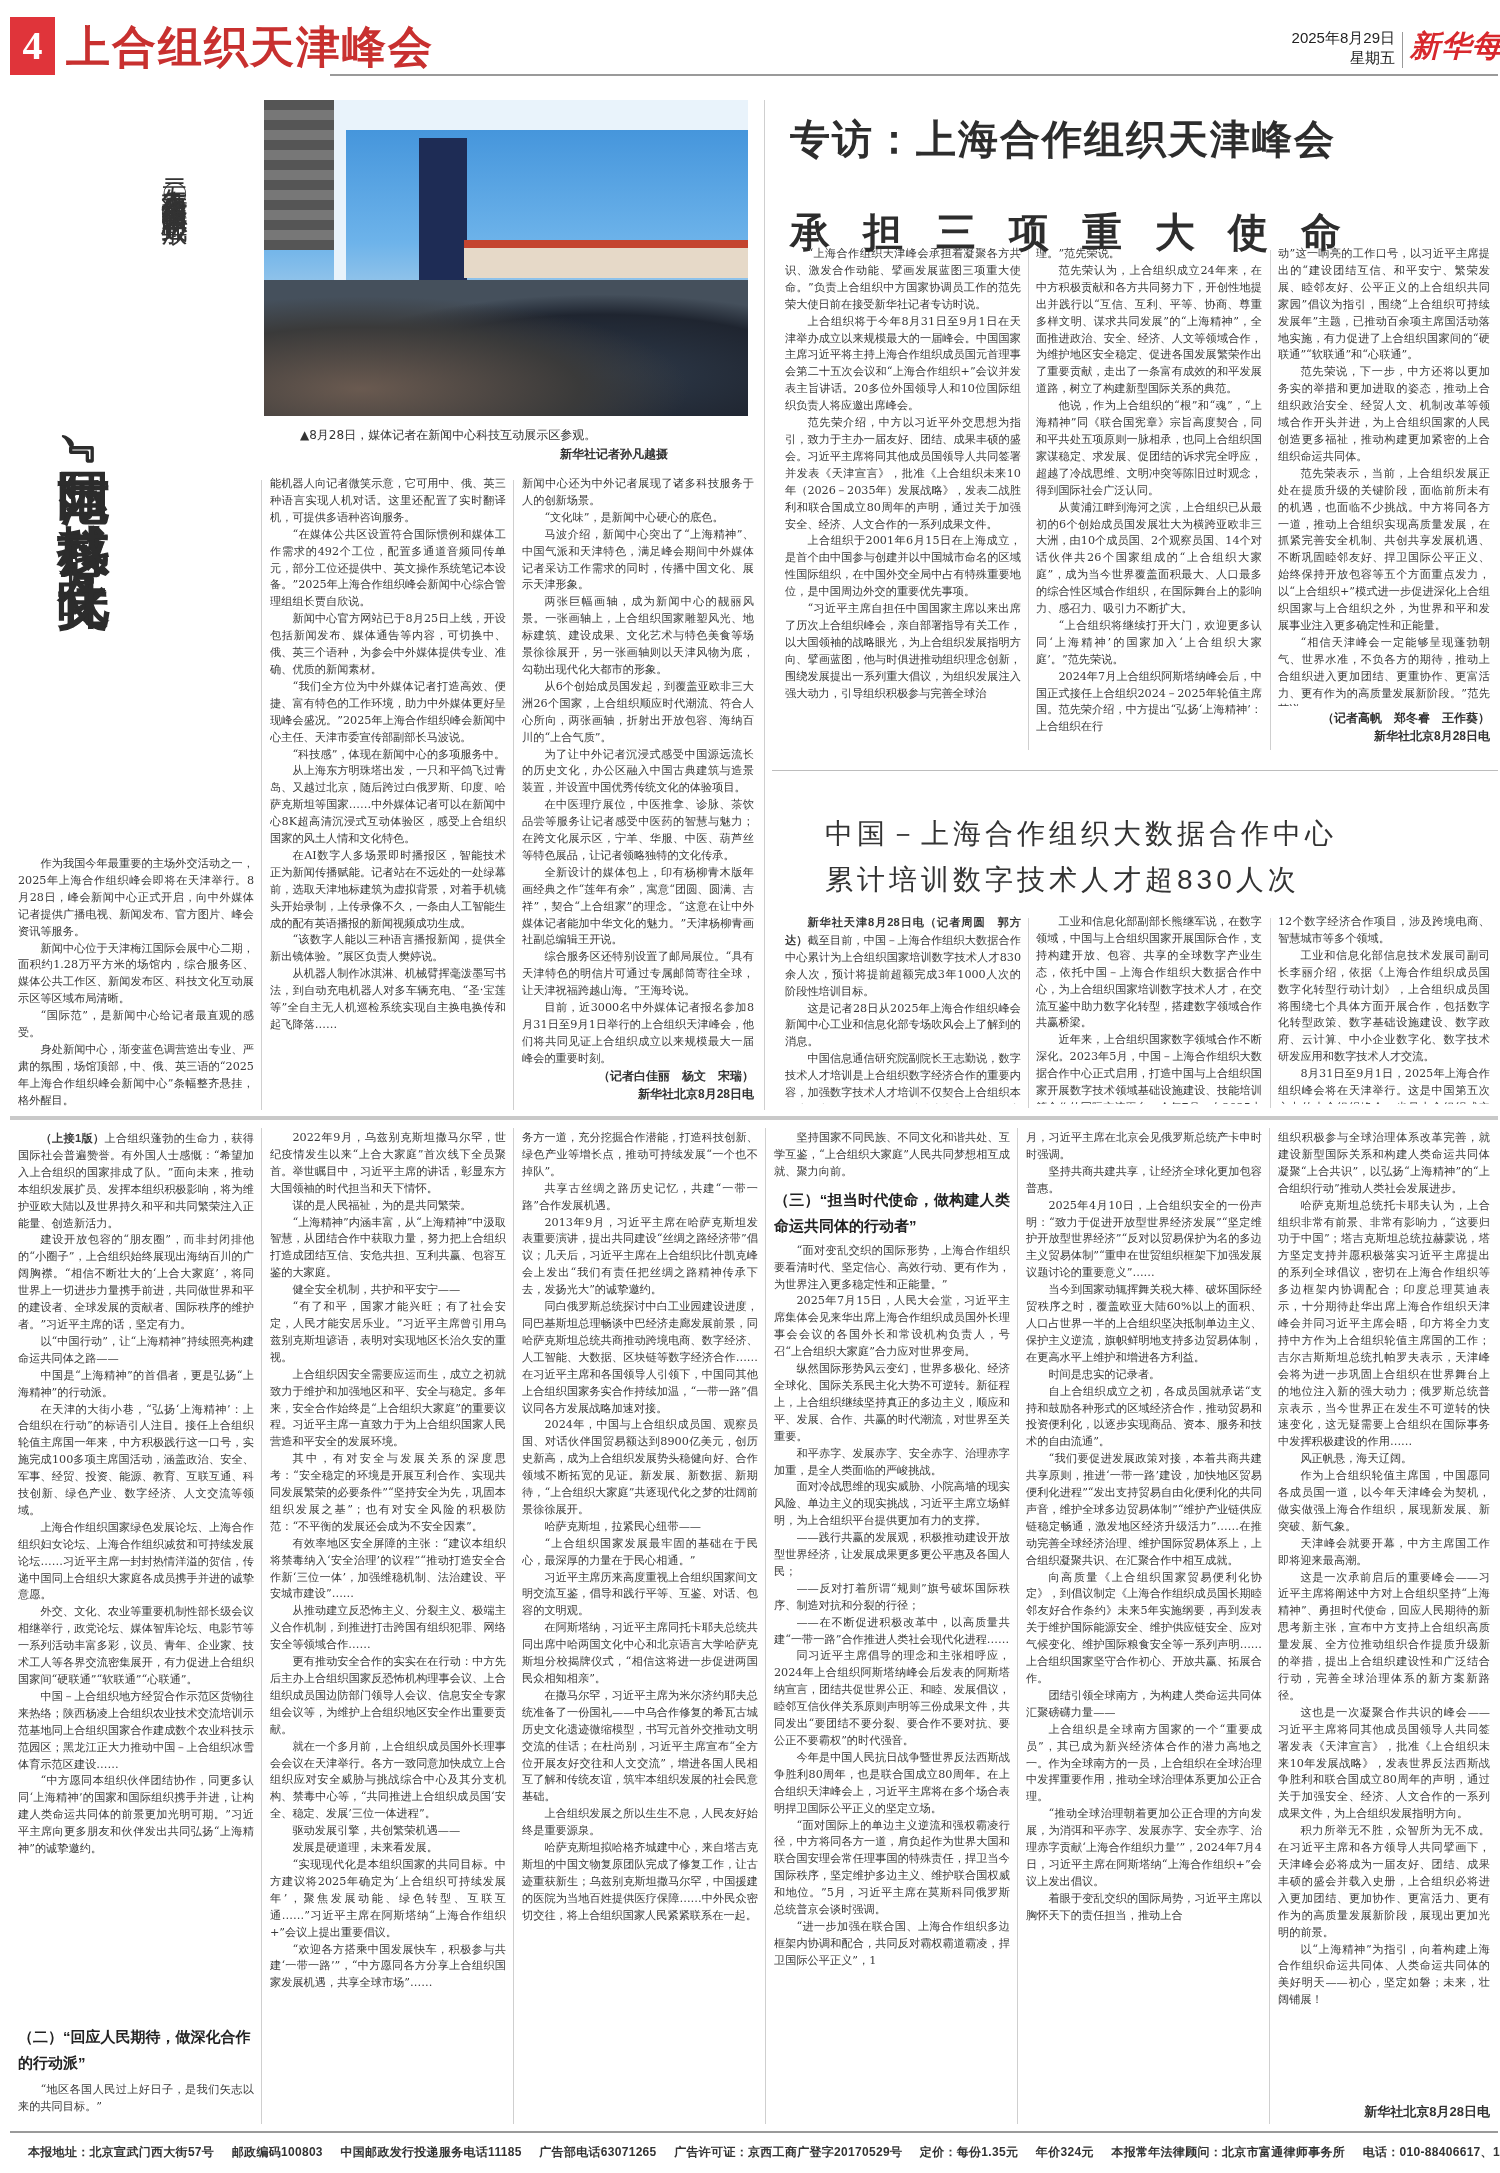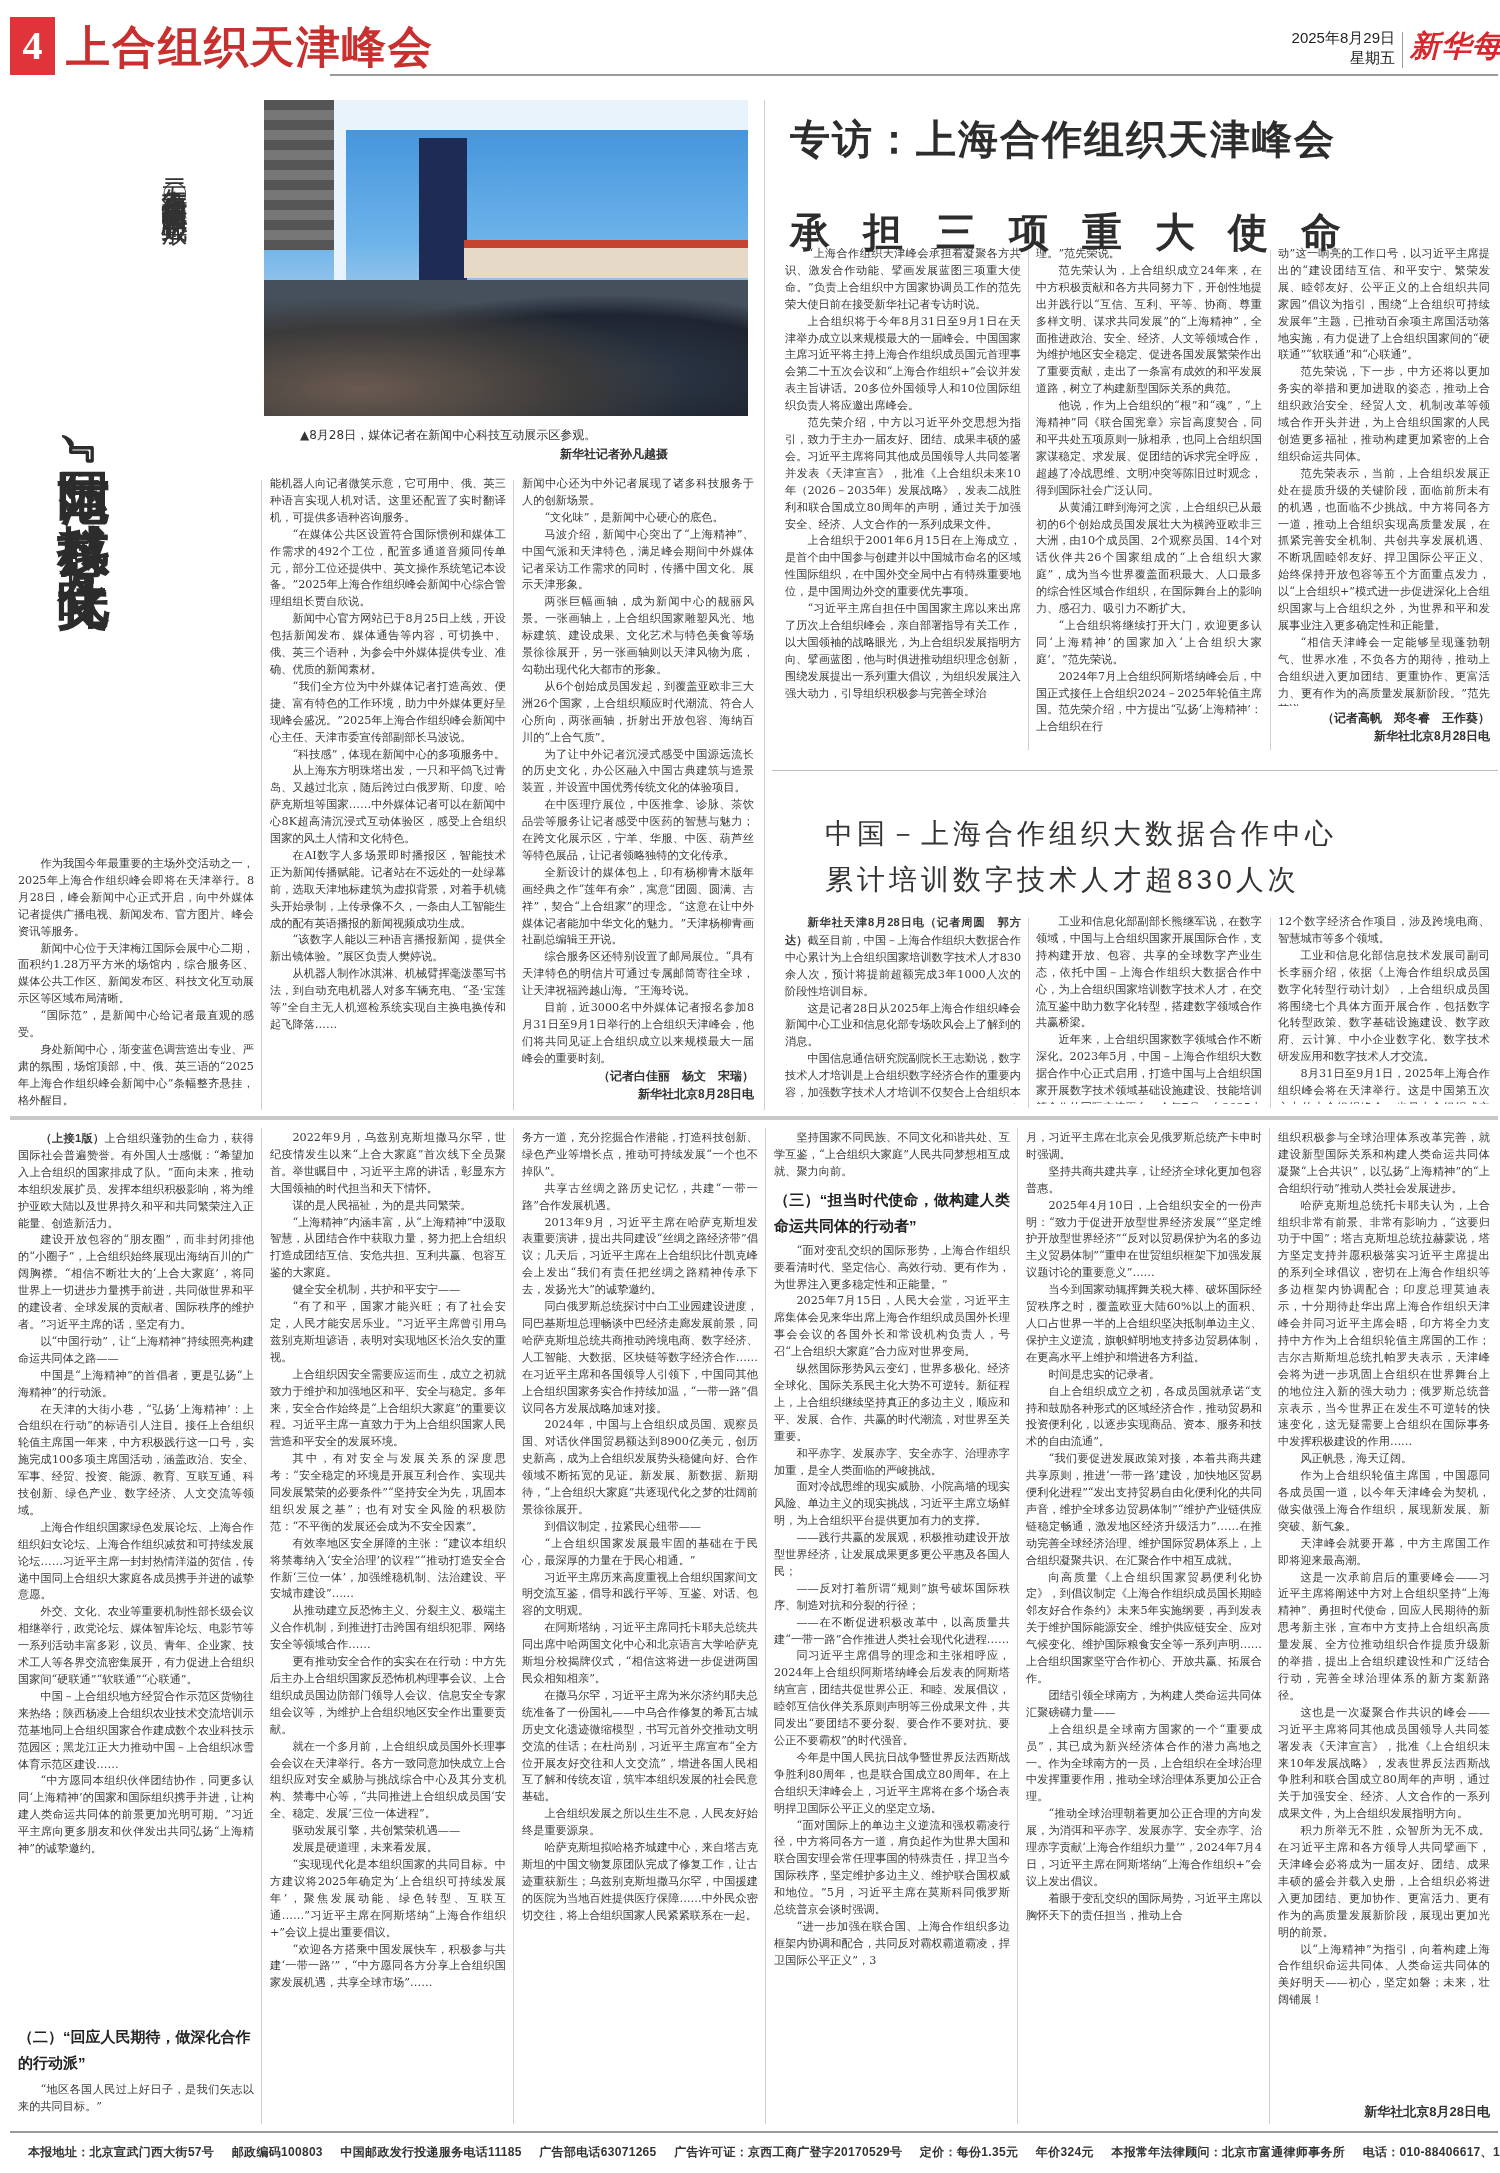--- a/index.html
+++ b/index.html
@@ -193,21 +193,21 @@
   <p>“欢迎各方搭乘中国发展快车，积极参与共建‘一带一路’”，“中方愿同各方分享上合组织国家发展机遇，共享全球市场”……</p>
 </div>
 
 <div class="abs vline" style="left:513px;top:1128px;height:996px;"></div>
 <div class="abs col" style="left:522px;top:1130px;width:236px;height:990px;">
   <p class="noindent">务方一道，充分挖掘合作潜能，打造科技创新、绿色产业等增长点，推动可持续发展“一个也不掉队”。</p>
   <p>共享古丝绸之路历史记忆，共建“一带一路”合作发展机遇。</p>
   <p>2013年9月，习近平主席在哈萨克斯坦发表重要演讲，提出共同建设“丝绸之路经济带”倡议；几天后，习近平主席在上合组织比什凯克峰会上发出“我们有责任把丝绸之路精神传承下去，发扬光大”的诚挚邀约。</p>
   <p>同白俄罗斯总统探讨中白工业园建设进度，同巴基斯坦总理畅谈中巴经济走廊发展前景，同哈萨克斯坦总统共商推动跨境电商、数字经济、人工智能、大数据、区块链等数字经济合作……在习近平主席和各国领导人引领下，中国同其他上合组织国家务实合作持续加温，“一带一路”倡议同各方发展战略加速对接。</p>
   <p>2024年，中国与上合组织成员国、观察员国、对话伙伴国贸易额达到8900亿美元，创历史新高，成为上合组织发展势头稳健向好、合作领域不断拓宽的见证。新发展、新数据、新期待，“上合组织大家庭”共逐现代化之梦的壮阔前景徐徐展开。</p>
-  <p>到倡议制定，拉紧民心纽带——</p>
+  <p>哈萨克斯坦，拉紧民心纽带——</p>
   <p>“上合组织国家发展最牢固的基础在于民心，最深厚的力量在于民心相通。”</p>
   <p>习近平主席历来高度重视上合组织国家间文明交流互鉴，倡导和践行平等、互鉴、对话、包容的文明观。</p>
   <p>在阿斯塔纳，习近平主席同托卡耶夫总统共同出席中哈两国文化中心和北京语言大学哈萨克斯坦分校揭牌仪式，“相信这将进一步促进两国民众相知相亲”。</p>
   <p>在撒马尔罕，习近平主席为米尔济约耶夫总统准备了一份国礼——中乌合作修复的希瓦古城历史文化遗迹微缩模型，书写元首外交推动文明交流的佳话；在杜尚别，习近平主席宣布“全方位开展友好交往和人文交流”，增进各国人民相互了解和传统友谊，筑牢本组织发展的社会民意基础。</p>
   <p>上合组织发展之所以生生不息，人民友好始终是重要源泉。</p>
   <p>哈萨克斯坦拟哈格齐城建中心，来自塔吉克斯坦的中国文物复原团队完成了修复工作，让古迹重获新生；乌兹别克斯坦撒马尔罕，中国援建的医院为当地百姓提供医疗保障……中外民众密切交往，将上合组织国家人民紧紧联系在一起。</p>
 </div>
 
 <div class="abs vline" style="left:765px;top:1128px;height:996px;"></div>
 <div class="abs col" style="left:774px;top:1130px;width:236px;height:990px;">
@@ -217,21 +217,21 @@
   <p>2025年7月15日，人民大会堂，习近平主席集体会见来华出席上海合作组织成员国外长理事会会议的各国外长和常设机构负责人，号召“上合组织大家庭”合力应对世界变局。</p>
   <p>纵然国际形势风云变幻，世界多极化、经济全球化、国际关系民主化大势不可逆转。新征程上，上合组织继续坚持真正的多边主义，顺应和平、发展、合作、共赢的时代潮流，对世界至关重要。</p>
   <p>和平赤字、发展赤字、安全赤字、治理赤字加重，是全人类面临的严峻挑战。</p>
   <p>面对冷战思维的现实威胁、小院高墙的现实风险、单边主义的现实挑战，习近平主席立场鲜明，为上合组织平台提供更加有力的支撑。</p>
   <p>——践行共赢的发展观，积极推动建设开放型世界经济，让发展成果更多更公平惠及各国人民；</p>
   <p>——反对打着所谓“规则”旗号破坏国际秩序、制造对抗和分裂的行径；</p>
   <p>——在不断促进积极改革中，以高质量共建“一带一路”合作推进人类社会现代化进程……</p>
   <p>同习近平主席倡导的理念和主张相呼应，2024年上合组织阿斯塔纳峰会后发表的阿斯塔纳宣言，团结共促世界公正、和睦、发展倡议，睦邻互信伙伴关系原则声明等三份成果文件，共同发出“要团结不要分裂、要合作不要对抗、要公正不要霸权”的时代强音。</p>
   <p>今年是中国人民抗日战争暨世界反法西斯战争胜利80周年，也是联合国成立80周年。在上合组织天津峰会上，习近平主席将在多个场合表明捍卫国际公平正义的坚定立场。</p>
   <p>“面对国际上的单边主义逆流和强权霸凌行径，中方将同各方一道，肩负起作为世界大国和联合国安理会常任理事国的特殊责任，捍卫当今国际秩序，坚定维护多边主义、维护联合国权威和地位。”5月，习近平主席在莫斯科同俄罗斯总统普京会谈时强调。</p>
-  <p>“进一步加强在联合国、上海合作组织多边框架内协调和配合，共同反对霸权霸道霸凌，捍卫国际公平正义”，3</p>
+  <p>“进一步加强在联合国、上海合作组织多边框架内协调和配合，共同反对霸权霸道霸凌，捍卫国际公平正义”，1</p>
 </div>
 
 <div class="abs vline" style="left:1017px;top:1128px;height:996px;"></div>
 <div class="abs col" style="left:1026px;top:1130px;width:236px;height:990px;">
   <p class="noindent">月，习近平主席在北京会见俄罗斯总统产卡申时时强调。</p>
   <p>坚持共商共建共享，让经济全球化更加包容普惠。</p>
   <p>2025年4月10日，上合组织安全的一份声明：“致力于促进开放型世界经济发展”“坚定维护开放型世界经济”“反对以贸易保护为名的多边主义贸易体制”“重申在世贸组织框架下加强发展议题讨论的重要意义”……</p>
   <p>当今到国家动辄挥舞关税大棒、破坏国际经贸秩序之时，覆盖欧亚大陆60%以上的面积、人口占世界一半的上合组织坚决抵制单边主义、保护主义逆流，旗帜鲜明地支持多边贸易体制，在更高水平上维护和增进各方利益。</p>
   <p>时间是忠实的记录者。</p>
   <p>自上合组织成立之初，各成员国就承诺“支持和鼓励各种形式的区域经济合作，推动贸易和投资便利化，以逐步实现商品、资本、服务和技术的自由流通”。</p>

